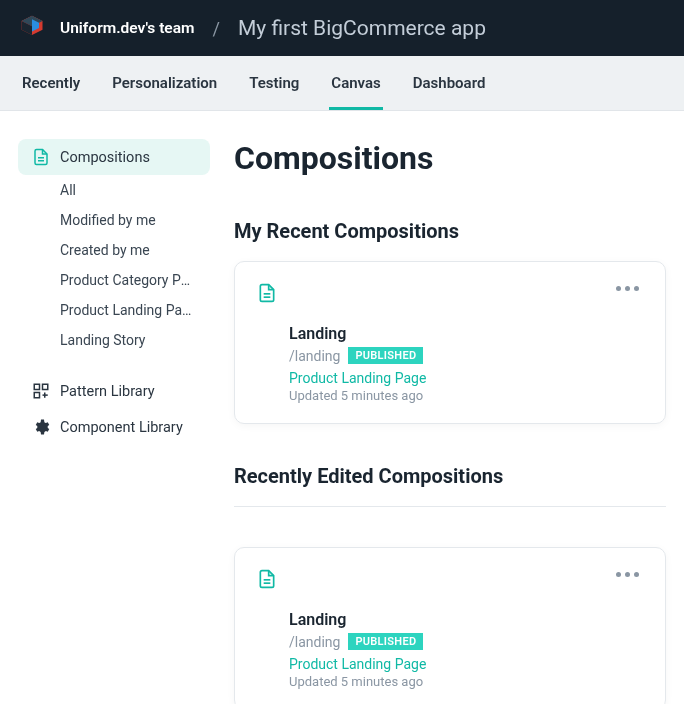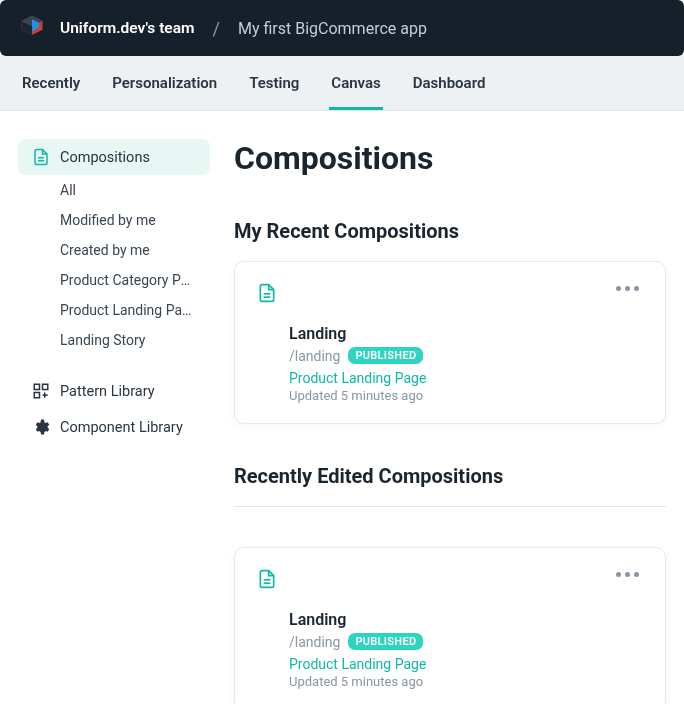--- a/index.html
+++ b/index.html
@@ -1,22 +1,22 @@
 <!DOCTYPE html>
 <html><head>
   <meta charset="utf-8">
   <style>
     * { box-sizing: border-box; margin: 0; padding: 0; }
     body { font-family: -apple-system, BlinkMacSystemFont, 'Segoe UI', Roboto, sans-serif; background: #fff; width: 684px; }
     
-    .topbar { background: #15202b; display: flex; align-items: center; padding: 14px 18px; gap: 14px; border-radius: 6px; }
+    .topbar { background: #15202b; display: flex; align-items: center; padding: 14px 18px; gap: 14px; }
     .logo-wrap { display: flex; align-items: center; }
     .breadcrumb-team { color: #fff; font-weight: 600; font-size: 15.5px; }
     .breadcrumb-sep { color: #8a96a3; font-size: 18px; margin: 0 4px; }
-    .breadcrumb-app { color: #c3cdd8; font-size: 16px; }
+    .breadcrumb-app { color: #c3cdd8; font-size: 21px; }
     
     .tabbar { background: #eef1f3; display: flex; padding: 0 20px; gap: 28px; border-bottom: 1px solid #e1e5e9; }
     .tab { padding: 18px 2px 15px; font-size: 15px; font-weight: 600; color: #2a3540; cursor: pointer; border-bottom: 3px solid transparent; }
     .tab.active { border-bottom-color: #10b9a5; }
     
     .main { display: flex; padding: 28px 18px 18px; gap: 24px; }
     .sidebar { width: 192px; flex-shrink: 0; }
     .content { flex: 1; }
     
     .nav-item { display: flex; align-items: center; gap: 10px; padding: 9px 14px; border-radius: 8px; cursor: pointer; font-size: 14.5px; color: #2a3540; }
@@ -28,21 +28,21 @@
     h1 { font-size: 32px; font-weight: 700; color: #1a2530; margin-bottom: 42px; }
     h2 { font-size: 20px; font-weight: 700; color: #1a2530; margin-bottom: 18px; }
     
     .card { border: 1px solid #e4e8ec; border-radius: 10px; padding: 20px 22px; margin-bottom: 40px; box-shadow: 0 2px 8px rgba(0,0,0,0.04); position: relative; }
     .card-head { display: flex; align-items: flex-start; gap: 12px; }
     .card-icon { width: 20px; height: 20px; flex-shrink: 0; margin-top: 1px; }
     .card-body-inner { flex: 1; margin-top: 42px; }
     .card-title { font-size: 16px; font-weight: 600; color: #1a2530; margin-bottom: 4px; }
     .card-slug-row { display: flex; align-items: center; gap: 8px; margin-bottom: 6px; }
     .card-slug { color: #8a96a3; font-size: 14px; }
-    .badge { background: #2dd4bf; color: #fff; font-size: 11px; font-weight: 600; padding: 2px 7px; border-radius: 7px; letter-spacing: 0.3px; }
+    .badge { background: #2dd4bf; color: #fff; font-size: 11px; font-weight: 600; padding: 2px 7px; border-radius: 0; letter-spacing: 0.3px; }
     .card-template { color: #10b9a5; font-size: 14px; margin-bottom: 2px; }
     .card-updated { color: #8a96a3; font-size: 13px; }
     .card-dots { position: absolute; top: 20px; right: 22px; display: flex; gap: 4px; cursor: pointer; padding: 4px; }
     .card-dots span { width: 5px; height: 5px; background: #8a96a3; border-radius: 50%; }
     
     .divider { border: none; border-top: 1px solid #e4e8ec; margin: 0 0 40px; }
   </style>
 </head>
 <body>
 

